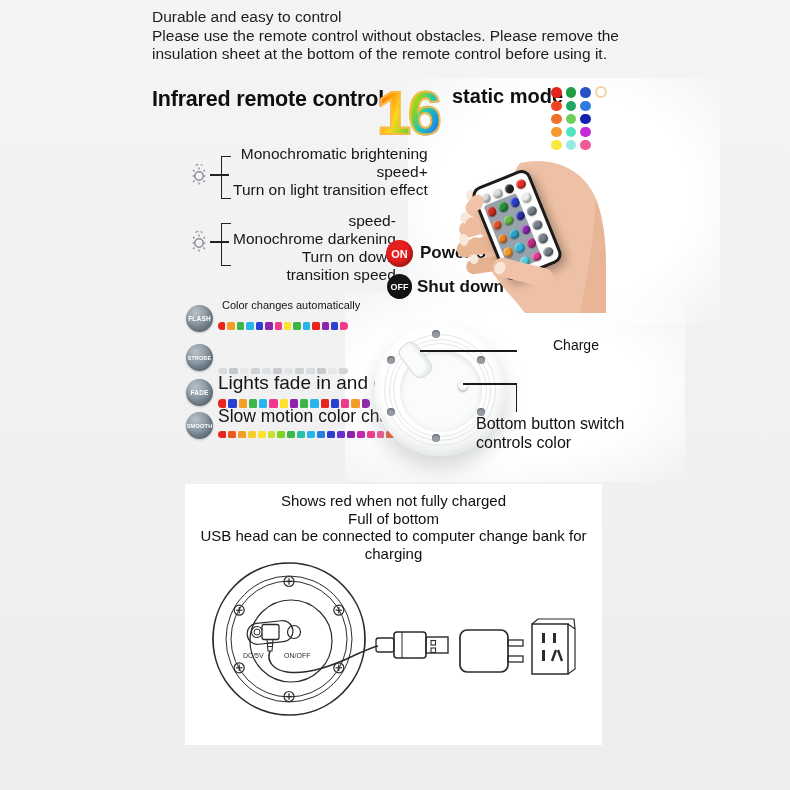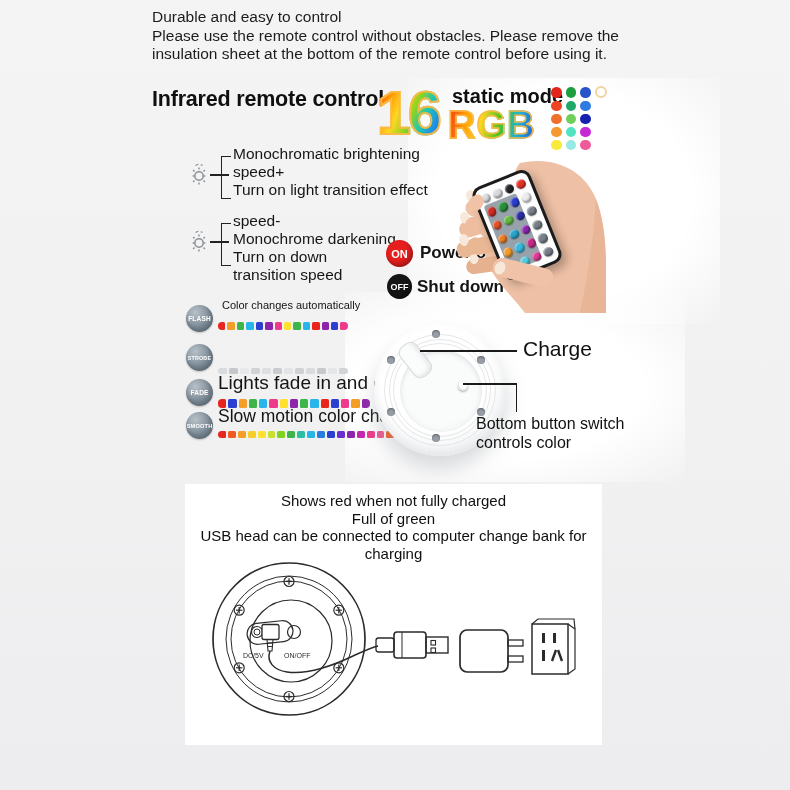--- a/index.html
+++ b/index.html
@@ -27,21 +27,21 @@
 
   
   .bg-hand{left:408px;top:78px;width:312px;height:246px;
     background:radial-gradient(ellipse at 50% 48%,#ffffff 58%,rgba(255,255,255,0) 100%);}
   .bg-puck{left:345px;top:292px;width:340px;height:190px;
     background:radial-gradient(ellipse at 45% 50%,#ffffff 55%,rgba(255,255,255,0) 100%);}
 
   
   .bracket{width:9px;border-left:1.6px solid #222;border-top:1.6px solid #222;border-bottom:1.6px solid #222;}
   .tick{width:19px;height:1.6px;background:#222;}
-  .dim-text{font-size:15.5px;line-height:18px;color:#161616;}
+  .dim-text{font-size:15.5px;line-height:18px;color:#161616;text-align:right;}
   .sun-icon{color:#8a9097;}
 
   
   .mode-badge{width:27px;height:27px;border-radius:50%;display:flex;align-items:center;justify-content:center;
     color:#fff;font-weight:bold;font-size:6.5px;letter-spacing:.2px;
     background-image:radial-gradient(circle at 35% 28%,rgba(255,255,255,.45),rgba(255,255,255,0) 55%);
     box-shadow:inset -2px -3px 4px rgba(0,0,0,.25), 0 1px 2px rgba(0,0,0,.2);}
   .mode-label{color:#141414;}
   .bar{display:flex;gap:2px;}
   .bar i{flex:1;border-radius:1.5px;}
@@ -71,21 +71,21 @@
     background:radial-gradient(circle at 48% 42%,#fafbfb 60%,#eef0f1 100%);
     box-shadow:inset 0 2px 5px rgba(170,175,180,.35);}
   .puck-dot{position:absolute;width:8px;height:8px;border-radius:50%;background:#969da4;
     box-shadow:inset 0 1px 2px rgba(0,0,0,.4);}
   .flap{position:absolute;left:31px;top:17px;width:19px;height:36px;border-radius:8px;background:#fbfcfc;
     border:1.5px solid #d7dadd;transform:rotate(-38deg);box-shadow:inset -2px -2px 4px rgba(180,185,190,.35);}
   .puck-btn{position:absolute;left:84px;top:57px;width:10px;height:10px;border-radius:50%;background:#fff;
     box-shadow:0 1px 2px rgba(120,125,130,.6), inset 0 -1px 2px rgba(160,165,170,.5);}
 
   .callout-line{background:#1a1a1a;}
-  .charge-label{font-size:21px;color:#101010;}
+  .charge-label{font-size:14px;color:#101010;margin-left:30px;}
   .bottom-note{font-size:16px;line-height:19px;color:#101010;}
 
   
   .charge-box{left:185px;top:484px;width:417px;height:261px;background:#ffffff;}
   .charge-text{position:absolute;left:0;top:8px;width:100%;text-align:center;font-size:15px;line-height:17.5px;color:#0f0f0f;}
 </style>
 </head>
 <body>
 
 <div class="page">
@@ -95,21 +95,20 @@
     <div>Please use the remote control without obstacles. Please remove the</div>
     <div>insulation sheet at the bottom of the remote control before using it.</div>
   </div>
 
   <div class="abs bg-hand"></div>
   <div class="abs bg-puck"></div>
 
   <div class="abs section-title">Infrared remote control</div>
   <div class="abs big16">16</div>
   <div class="abs static-label">static mode</div>
-  <div class="abs rgb-label">RGB</div>
   <div class="abs dot-grid">
       <div class="dot-row">
         <span class="dot" style="background: rgb(226, 37, 28);"></span>
         <span class="dot" style="background: rgb(29, 158, 63);"></span>
         <span class="dot" style="background: rgb(41, 83, 200);"></span>
         <span class="dot outline"></span>
       </div>
       <div class="dot-row">
         <span class="dot" style="background: rgb(238, 68, 35);"></span>
         <span class="dot" style="background: rgb(31, 168, 102);"></span>
@@ -353,21 +352,21 @@
   <div class="abs callout-line" style="left:463px;top:383px;width:54px;height:1.6px"></div>
   <div class="abs callout-line" style="left:515.5px;top:383px;width:1.6px;height:29px"></div>
   <div class="abs bottom-note" style="left:476px;top:414px">
     <div>Bottom button switch</div>
     <div>controls color</div>
   </div>
 
   <div class="abs charge-box">
     <div class="charge-text">
       <div>Shows red when not fully charged</div>
-      <div>Full of green</div>
+      <div>Full of bottom</div>
       <div>USB head can be connected to computer change bank for charging</div>
     </div>
 
     <svg style="position:absolute;left:5px;top:64px" width="405" height="192" viewBox="0 0 405 192">
       <g fill="none" stroke="#2b2b2b">
 
         <circle cx="99" cy="91" r="76" stroke-width="1.7"></circle>
         <circle cx="99" cy="91" r="63" stroke-width="1"></circle>
         <circle cx="99" cy="91" r="58" stroke-width="1"></circle>
         <circle cx="101" cy="93" r="41" stroke-width="1.2"></circle>

